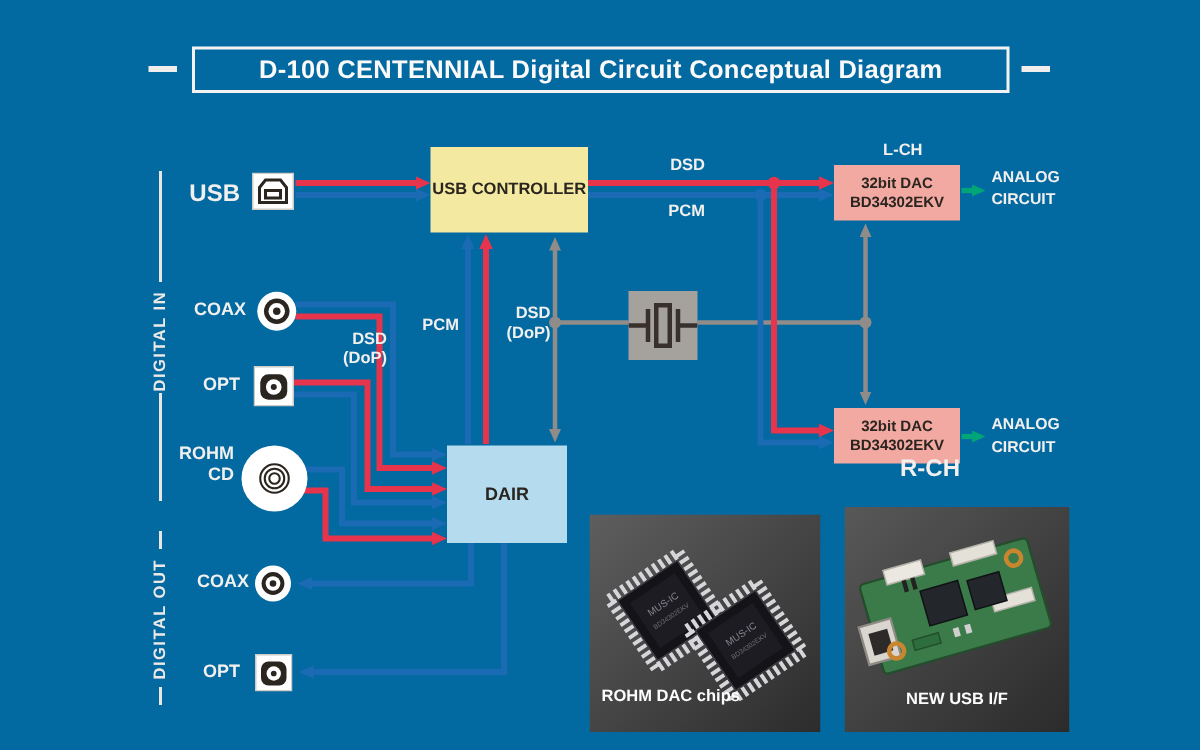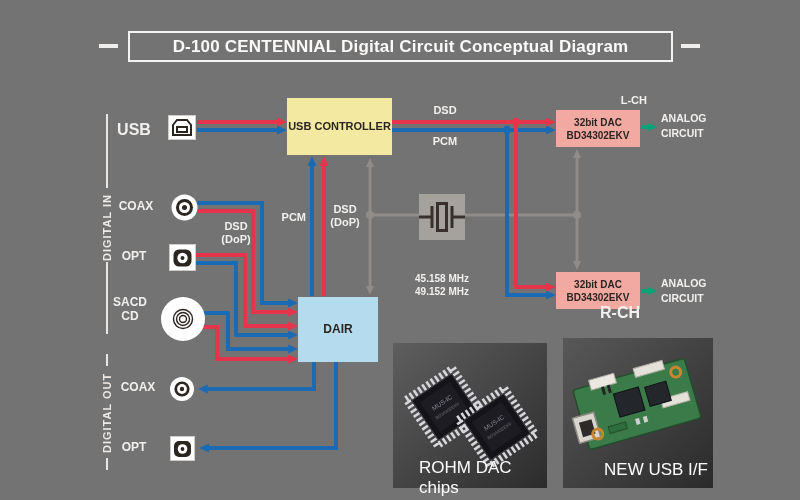--- a/index.html
+++ b/index.html
@@ -1,39 +1,39 @@
 <!DOCTYPE html>
 <html style="--red: #e5344b; --blue: #1a6ab4; --gray: #908c89; --green: #00a578; --yellow: #f3e9a1; --lightblue: #b5dcee; --pink: #f2a9a2; --clockgray: #a5a29e; --ink: #2b2520; --bg: #271e19;"><head>
 <meta charset="utf-8">
 <style>
   html,body{margin:0;padding:0;background:#000;}
   #stage{position:relative;width:800px;height:500px;background:#271e19;overflow:hidden;
          font-family:"Liberation Sans",sans-serif;}
   .abs{position:absolute;}
   .lbl{position:absolute;color:#f2f0ee;font-weight:bold;line-height:1.15;}
-  .ctr{text-align:center;}
+  .ctr{text-align:right;}
   .rgt{text-align:right;}
   .box{position:absolute;display:flex;align-items:center;justify-content:center;
        color:#2b2520;font-weight:bold;text-align:center;line-height:1.3;}
   .vtext{position:absolute;display:flex;align-items:center;justify-content:center;
          writing-mode:vertical-rl;transform:rotate(180deg);
          color:#ece9e6;font-weight:bold;font-size:11px;letter-spacing:1px;}
   .railseg{position:absolute;width:2px;background:#e8e5e2;}
   .dash{position:absolute;height:4px;background:#f0eeec;}
   #titlebox{position:absolute;left:128px;top:31px;width:541px;height:27px;
             border:2px solid #f5f3f1;display:flex;align-items:center;justify-content:center;
             color:#fbfaf9;font-weight:bold;font-size:17px;letter-spacing:.2px;}
   .photo{position:absolute;width:154px;height:145px;}
-  .caption{position:absolute;color:#fdfdfd;font-size:17px;font-weight:normal;margin-left:18px;}
+  .caption{position:absolute;color:#fdfdfd;font-size:11px;font-weight:bold;}
   svg{display:block;}
 </style>
 </head>
 <body>
 
-<div id="stage" style="background: #737373;">
+<div id="stage" style="background: #0369a1;">
 
   <svg class="abs" width="800" height="500" viewBox="0 0 800 500" style="left:0;top:0">
     <defs>
       <marker id="ar" markerUnits="userSpaceOnUse" markerWidth="10" markerHeight="9" viewBox="0 0 10 9" refX="1" refY="4.5" orient="auto">
           <path d="M0,0 L10,4.5 L0,9 Z" style="fill:var(--red)"></path>
         </marker>
       <marker id="ab" markerUnits="userSpaceOnUse" markerWidth="10" markerHeight="9" viewBox="0 0 10 9" refX="1" refY="4.5" orient="auto">
           <path d="M0,0 L10,4.5 L0,9 Z" style="fill:var(--blue)"></path>
         </marker>
       <marker id="ag" markerUnits="userSpaceOnUse" markerWidth="9" markerHeight="8" viewBox="0 0 9 8" refX="1" refY="4" orient="auto">
@@ -114,21 +114,21 @@
   </svg>
 
   <div class="lbl ctr" style="left:108px;top:250px;width:52px;font-size:12px">OPT</div>
   <svg class="abs" style="left:169px;top:244px" width="27" height="27">
     <rect x="0.5" y="0.5" width="26" height="26" fill="#ffffff" stroke="#cfccc8" stroke-width="1"></rect>
     <rect x="4.5" y="5.5" width="18" height="17" rx="5.5" fill="#2b2520"></rect>
     <circle cx="13.5" cy="14" r="5.2" fill="#ffffff"></circle>
     <circle cx="13.5" cy="14" r="2" fill="#2b2520"></circle>
   </svg>
 
-  <div class="lbl ctr" style="left:104px;top:296px;width:52px;font-size:12px">SACD CD</div>
+  <div class="lbl ctr" style="left:104px;top:296px;width:52px;font-size:12px">ROHM CD</div>
   <svg class="abs" style="left:160px;top:296px" width="46" height="46">
     <circle cx="23" cy="23" r="22" fill="#ffffff"></circle>
     <g fill="none" stroke="#2b2520" stroke-width="1.4">
       <circle cx="23" cy="23" r="9.5"></circle>
       <circle cx="23" cy="23" r="6.5"></circle>
       <circle cx="23" cy="23" r="3.5"></circle>
     </g>
   </svg>
 
   <div class="lbl ctr" style="left:110px;top:381px;width:56px;font-size:12px">COAX</div>
@@ -159,26 +159,22 @@
     <svg width="46" height="46">
       <g stroke="#37302b" stroke-width="3" fill="none">
         <line x1="0" y1="23" x2="13" y2="23"></line>
         <line x1="13" y1="12" x2="13" y2="34"></line>
         <rect x="18.5" y="9.5" width="9" height="27"></rect>
         <line x1="33" y1="12" x2="33" y2="34"></line>
         <line x1="33" y1="23" x2="46" y2="23"></line>
       </g>
     </svg>
   </div>
-  <div class="lbl ctr" style="left:398px;top:273px;width:88px;font-size:10px;line-height:1.25">
-    <div>45.158 MHz</div>
-    <div>49.152 MHz</div>
-  </div>
-
-  <div class="lbl rgt" style="left:603px;top:94px;width:44px;font-size:11px">L-CH</div>
+
+  <div class="lbl rgt" style="left:571px;top:94px;width:44px;font-size:11px">L-CH</div>
   <div class="box" style="left:556px;top:110px;width:84px;height:37px;background:var(--pink);font-size:10px;flex-direction:column">
     <div>32bit DAC</div>
     <div>BD34302EKV</div>
   </div>
   <div class="lbl" style="left:661px;top:111px;width:58px;font-size:10.5px;line-height:1.45">ANALOG CIRCUIT</div>
 
   <div class="box" style="left:556px;top:272px;width:84px;height:37px;background:var(--pink);font-size:10px;flex-direction:column">
     <div>32bit DAC</div>
     <div>BD34302EKV</div>
   </div>

